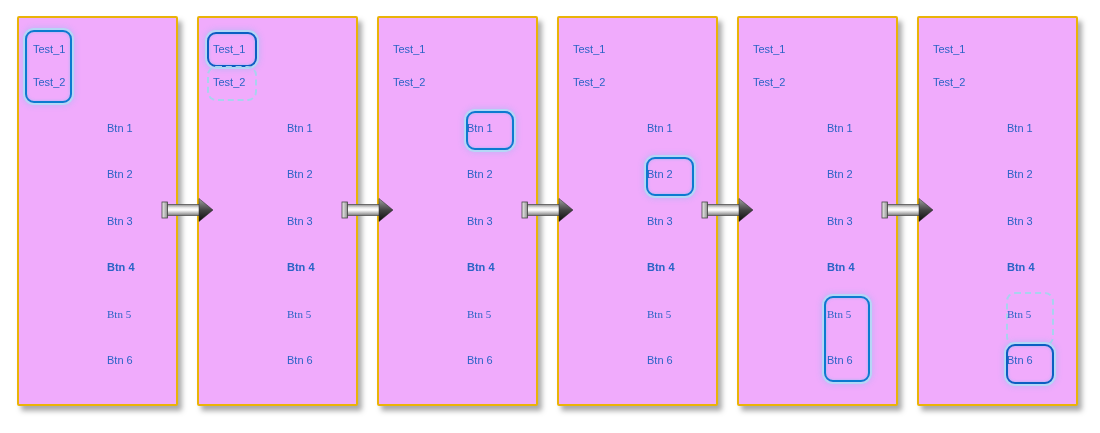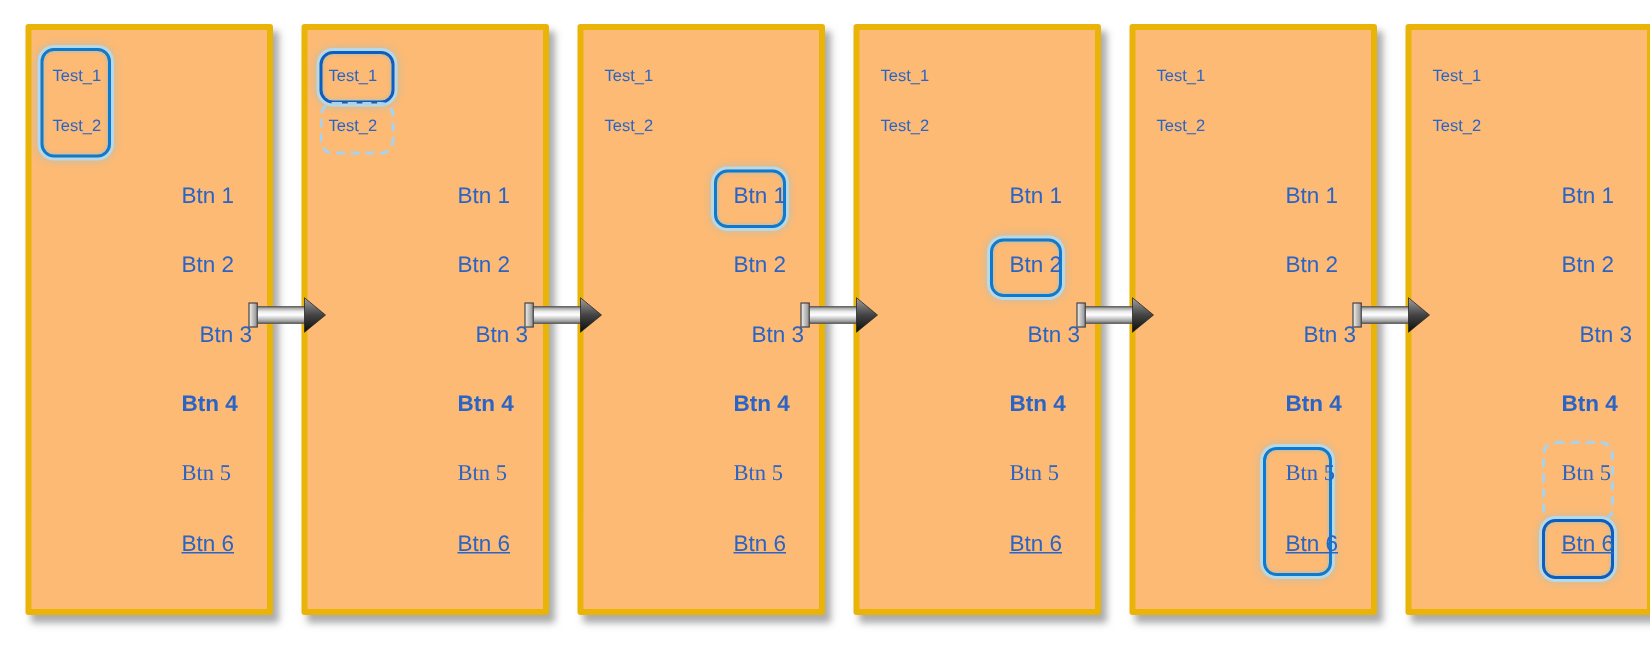--- a/index.html
+++ b/index.html
@@ -13,52 +13,52 @@
   }
   .flow {
     display: flex;
     align-items: flex-start;
     padding: 16px 0 0 17px;
   }
   .panel {
     position: relative;
     width: 157px;
     height: 386px;
-    background: #fdba74;
-    border: 4px solid #eab308;
+    background: #f0abfc;
+    border: 2px solid #eab308;
     border-radius: 2px;
     box-shadow: 4px 5px 5px rgba(90,90,90,0.5);
     flex: 0 0 auto;
   }
   .tlabel {
     position: absolute;
     left: 14px;
     font-size: 11px;
     line-height: 13px;
     color: #2a64c6;
     white-space: nowrap;
     z-index: 2;
   }
   .t1 { top: 25px; }
   .t2 { top: 58px; text-align: center; }
   .blabel {
     position: absolute;
-    left: 100px;
-    font-size: 15px;
+    left: 88px;
+    font-size: 11px;
     line-height: 13px;
     color: #2a64c6;
     white-space: nowrap;
     z-index: 2;
   }
   .b1 { top: 104px; }
   .b2 { top: 150px; }
-  .b3 { top: 197px; margin-left: 12px; }
+  .b3 { top: 197px; }
   .b4 { top: 243px; font-weight: bold; }
   .b5 { top: 290px; font-family: Liberation Serif, serif; }
-  .b6 { top: 336px; text-decoration: underline; }
+  .b6 { top: 336px; }
 
   .selbox {
     position: absolute;
     border-radius: 9px;
     z-index: 1;
     background: transparent;
   }
   .solid {
     border: 2px solid #0c7ad0;
     box-shadow: 0 0 0 2px rgba(176,221,246,0.85),

